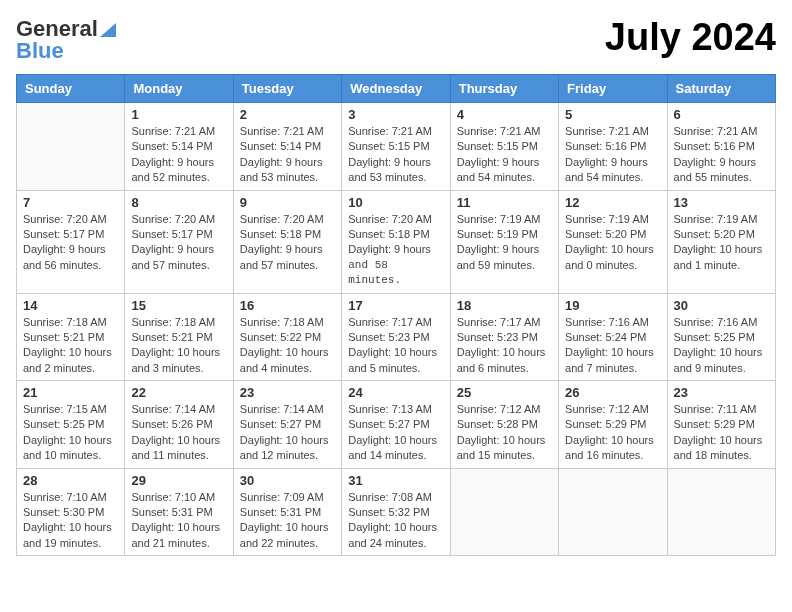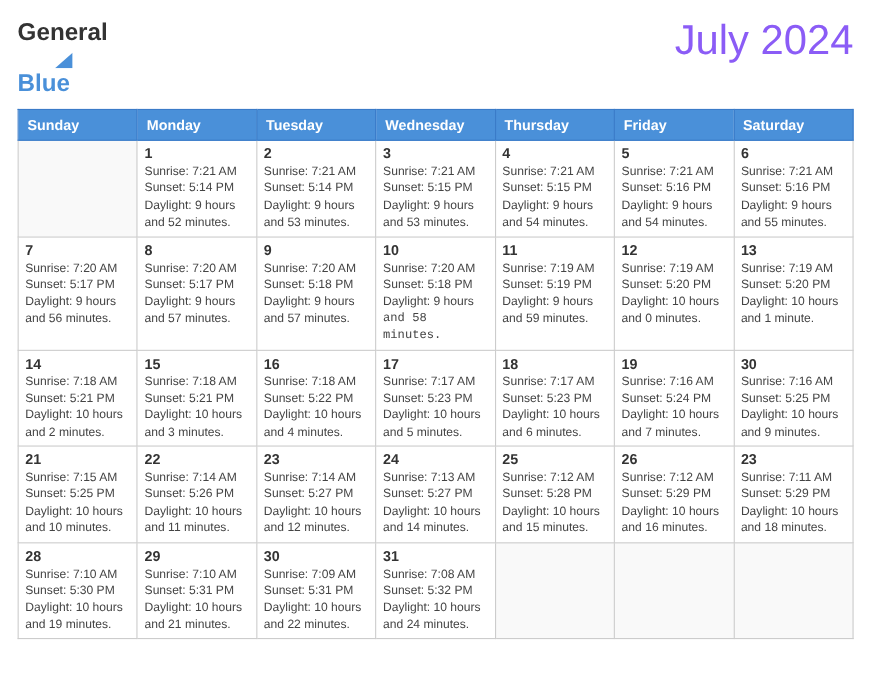--- a/index.html
+++ b/index.html
@@ -19,22 +19,22 @@
     .logo {
       display: flex;
       flex-direction: column;
       align-items: flex-start;
     }
     .title-block {
       text-align: right;
     }
     .month-year {
       font-size: 38px;
-      font-weight: normal;
-      color: #8b5cf6;
+      font-weight: bold;
+      color: #000000;
     }
     .location {
       font-size: 16px;
       color: #555;
     }
     .calendar {
       width: 100%;
       border-collapse: collapse;
       font-size: 11px;
     }
@@ -67,21 +67,21 @@
     .day-info {
       color: #444;
       line-height: 1.4;
     }
   </style>
 </head>
 <body>
 
 <div class="header">
   <div class="logo">
-    <div style="display:flex;align-items:center;flex-direction:column;">
+    <div style="display:flex;align-items:center;">
       <span style="font-size:22px;font-weight:bold;color:#333;">General</span>
       <span style="display:inline-block;margin-left:2px;margin-top:2px;">
         <svg width="16" height="18" viewBox="0 0 16 18">
           <polygon points="0,18 16,18 16,4" fill="#4a90d9"></polygon>
         </svg>
       </span>
     </div>
     <span style="font-size:22px;font-weight:bold;color:#4a90d9;margin-top:-4px;">Blue</span>
   </div>
   <div class="title-block">

